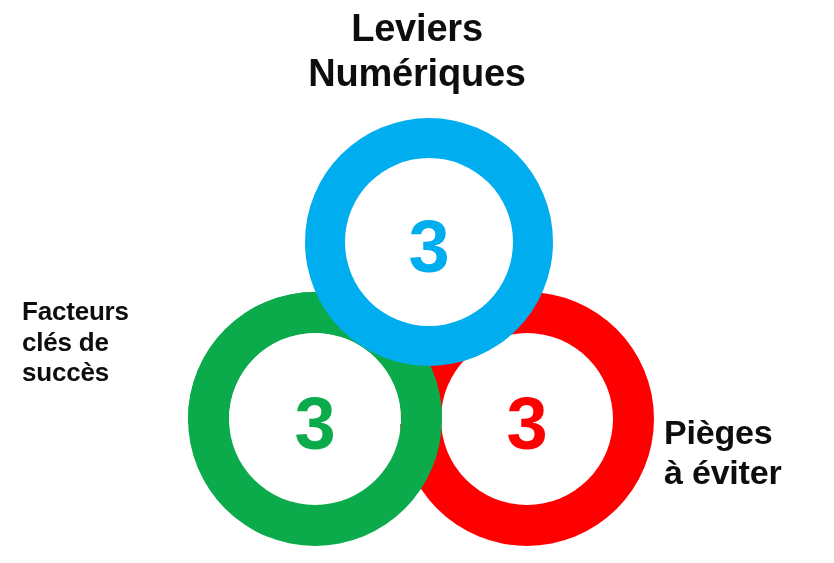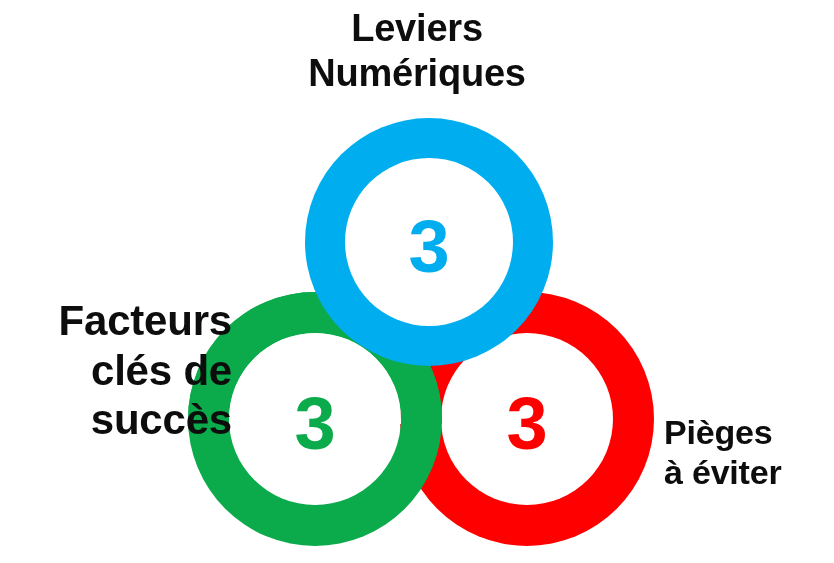--- a/index.html
+++ b/index.html
@@ -38,22 +38,22 @@
     top: 6px;
     width: 834px;
     text-align: center;
     font-size: 38px;
   }
 
   #label-left {
     left: 22px;
     top: 296px;
     width: 210px;
-    text-align: right;
-    font-size: 42px;
+    text-align: left;
+    font-size: 26px;
   }
 
   #label-right {
     left: 664px;
     top: 412px;
     width: 178px;
     text-align: left;
     font-size: 34px;
   }
 

